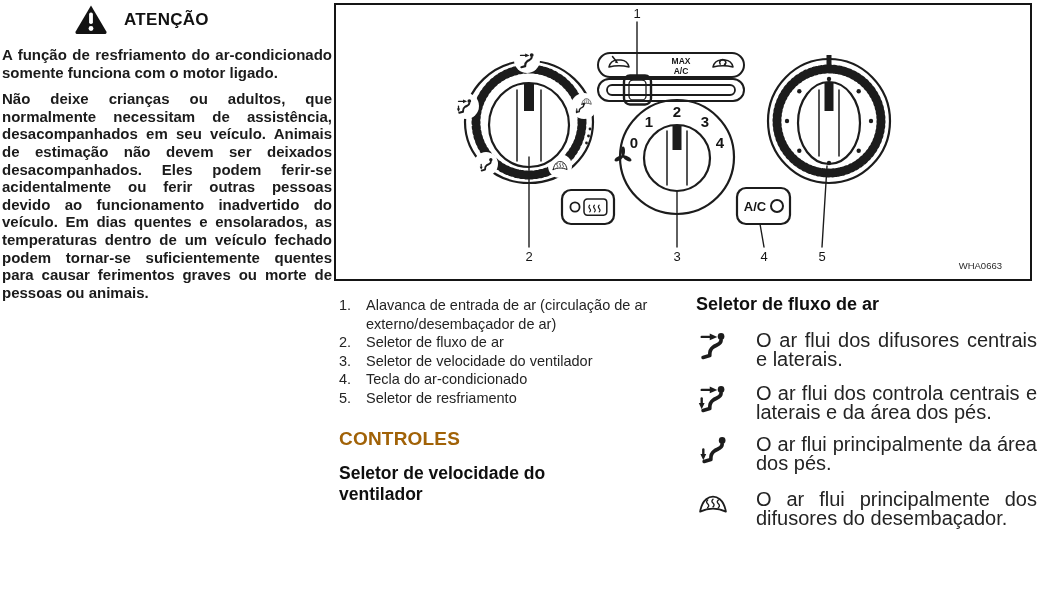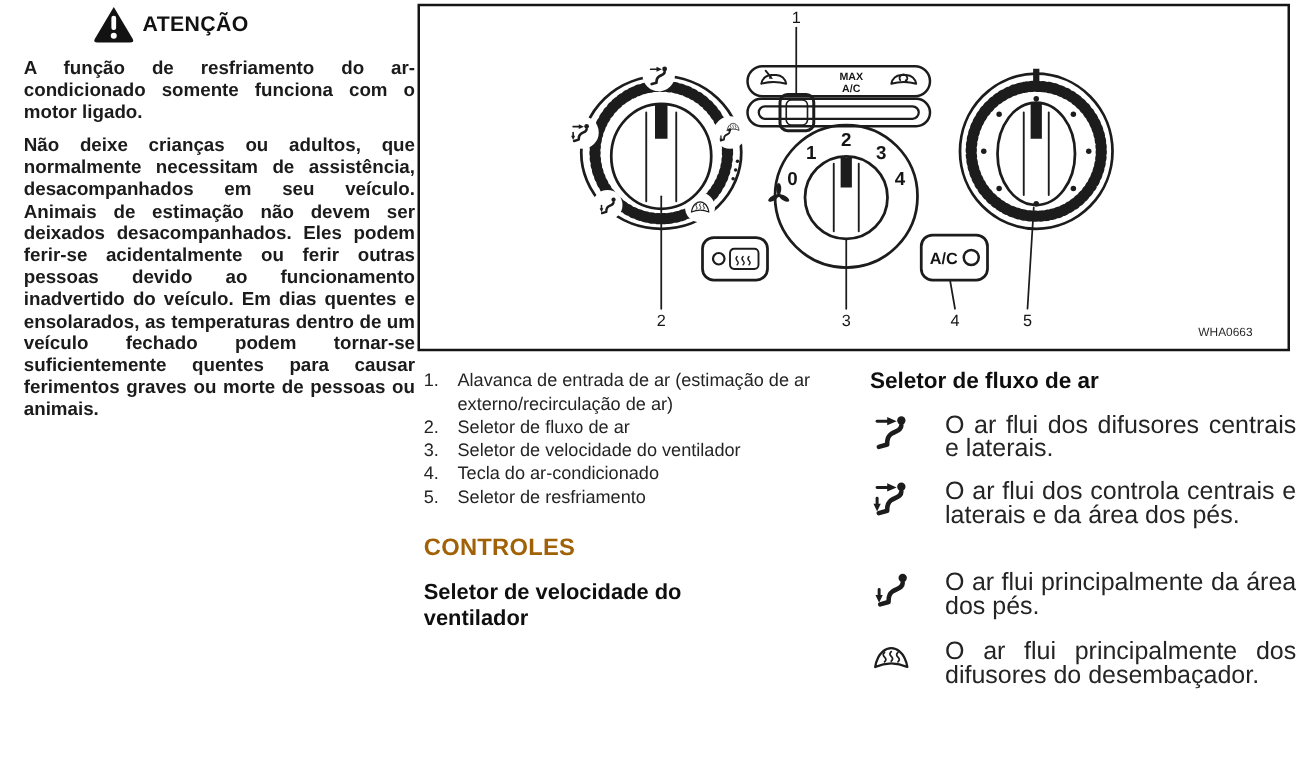--- a/index.html
+++ b/index.html
@@ -2,23 +2,23 @@
 <html><head>
 <meta charset="utf-8">
 <style>
   html,body{margin:0;padding:0;}
   body{
     width:1037px;height:608px;position:relative;background:#fff;
     font-family:"Liberation Sans", sans-serif;color:#1c1c1c;overflow:hidden;
   }
   
   .warning{position:absolute;left:2px;top:4px;width:330px;}
-  .warn-head{display:flex;align-items:center;gap:6px;margin-left:72px;margin-bottom:11px;}
+  .warn-head{display:flex;align-items:center;gap:16px;margin-left:72px;margin-bottom:11px;}
   .warn-title{font-size:17px;font-weight:bold;letter-spacing:.3px;color:#111;}
-  .warning p{margin:0 0 9px 17px;font-size:15px;line-height:17.6px;font-weight:bold;text-align:justify;color:#1b1b1b;}
+  .warning p{margin:0 0 9px 0;font-size:15px;line-height:17.6px;font-weight:bold;text-align:justify;color:#1b1b1b;}
   
   .figure{position:absolute;left:334px;top:3px;width:698px;height:278px;border:2px solid #151515;box-sizing:border-box;background:#fff;}
   .figure svg{width:100%;height:100%;display:block;}
   .ln{stroke:#1c1c1c;fill:none;stroke-linecap:round;stroke-linejoin:round;}
   .fl{fill:#1c1c1c;stroke:none;}
   .svgtxt{font-family:"Liberation Sans",sans-serif;fill:#151515;}
   
   .below-left{position:absolute;left:339px;top:296px;width:350px;}
   .legend-row{display:grid;grid-template-columns:27px 1fr;font-size:14.5px;line-height:18.5px;color:#242424;}
   .controls-heading{margin-top:21px;font-size:19px;font-weight:bold;color:#a16207;letter-spacing:.2px;}
@@ -240,21 +240,21 @@
       <text x="193" y="256" class="svgtxt" text-anchor="middle" style="font-size:13px">2</text>
     </g>
 
     <text x="666" y="264" class="svgtxt" text-anchor="end" style="font-size:9.5px;fill:#2a2a2a">WHA0663</text>
   </svg>
 </figure>
 
 <section class="below-left">
   <div class="legend-row">
     <span>1.</span>
-    <span>Alavanca de entrada de ar (estimação de ar externo/recirculação de ar)</span>
+    <span>Alavanca de entrada de ar (circulação de ar externo/desembaçador de ar)</span>
   </div>
   <div class="legend-row">
     <span>2.</span>
     <span>Seletor de fluxo de ar</span>
   </div>
   <div class="legend-row">
     <span>3.</span>
     <span>Seletor de velocidade do ventilador</span>
   </div>
   <div class="legend-row">
@@ -278,21 +278,21 @@
         <use href="#icn-face"></use>
       </svg>
     <span class="mtext">O ar flui dos difusores centrais e laterais.</span>
   </div>
   <div class="mode-row">
     <svg class="mode-icon" width="30" height="28" viewBox="0 0 26 26">
         <use href="#icn-bilevel"></use>
       </svg>
     <span class="mtext">O ar flui dos controla centrais e laterais e da área dos pés.</span>
   </div>
-  <div class="mode-row" style="margin-top:36px">
+  <div class="mode-row" style="margin-top:14px">
     <svg class="mode-icon" width="30" height="28" viewBox="0 0 26 26">
         <use href="#icn-foot"></use>
       </svg>
     <span class="mtext">O ar flui principalmente da área dos pés.</span>
   </div>
   <div class="mode-row" style="margin-top:18px">
     <svg class="mode-icon" width="30" height="26" viewBox="0 0 28 24">
         <use href="#icn-shield"></use>
       </svg>
     <span class="mtext">O ar flui principalmente dos difusores do desembaçador.</span>

